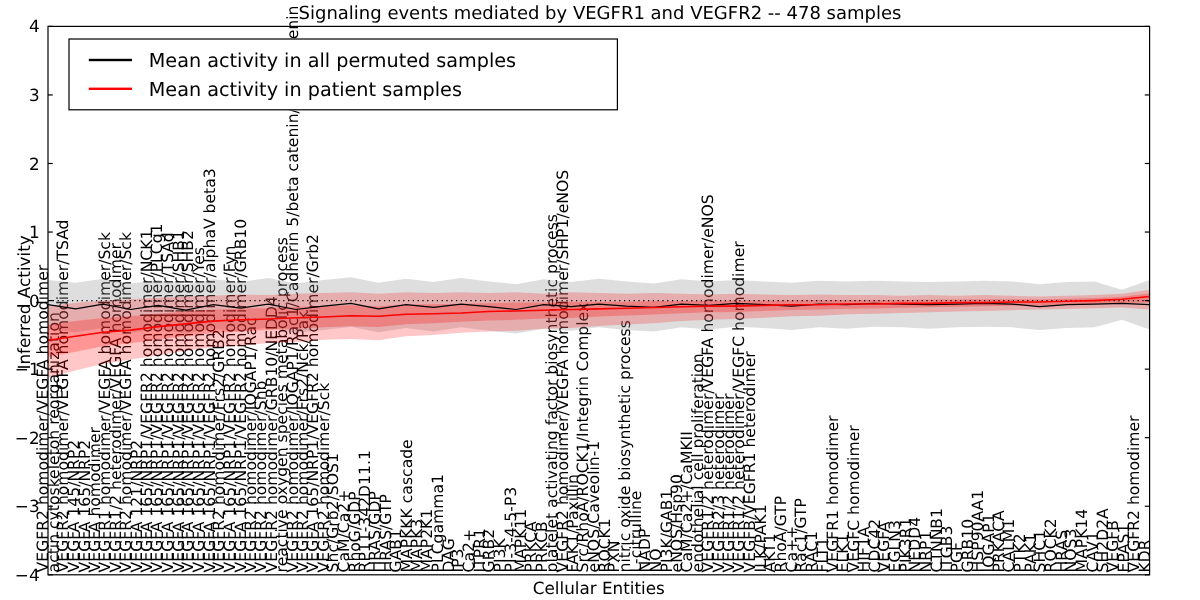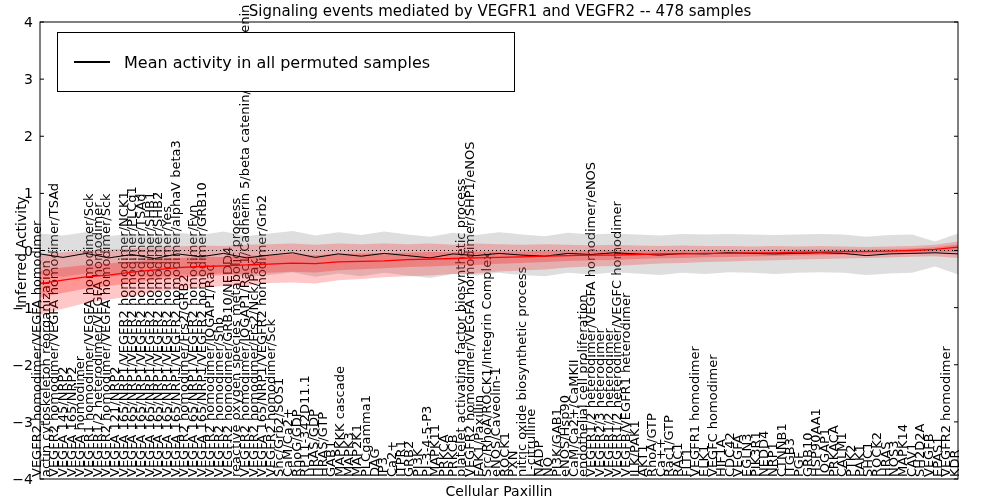--- a/index.html
+++ b/index.html
@@ -174,16 +174,20 @@
       <line x1="40" y1="479" x2="44" y2="479" stroke="#000" stroke-width="1"></line>
       <line x1="954" y1="479" x2="958" y2="479" stroke="#000" stroke-width="1"></line>
       <text x="33" y="484" text-anchor="end" font-size="14px" fill="#000">−4</text>
     </svg>
 
   <div class="legend">
     <div class="legend-row">
       <div class="swatch" id="swatch-0" style="border-top-color: rgb(0, 0, 0);"></div>
       <div class="legend-label">Mean activity in all permuted samples</div>
     </div>
+    <div class="legend-row">
+      <div class="swatch" id="swatch-1" style="border-top-color: rgb(255, 0, 0);"></div>
+      <div class="legend-label">Mean activity in patient samples</div>
+    </div>
   </div>
 
-  <div class="xlabel">Cellular Paxillin</div>
+  <div class="xlabel">Cellular Entities</div>
 </div>
 
 </body></html>

